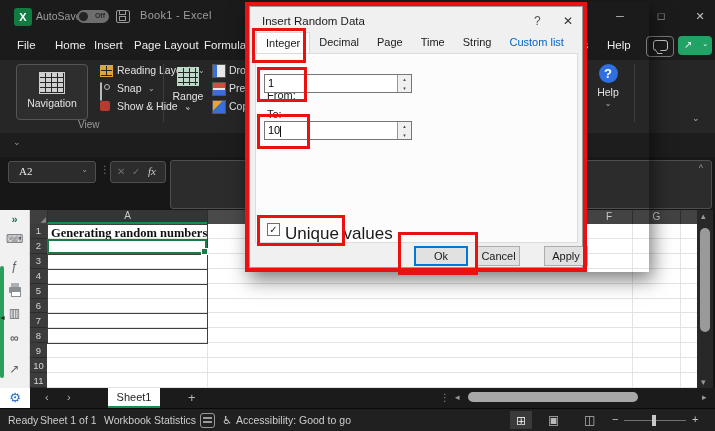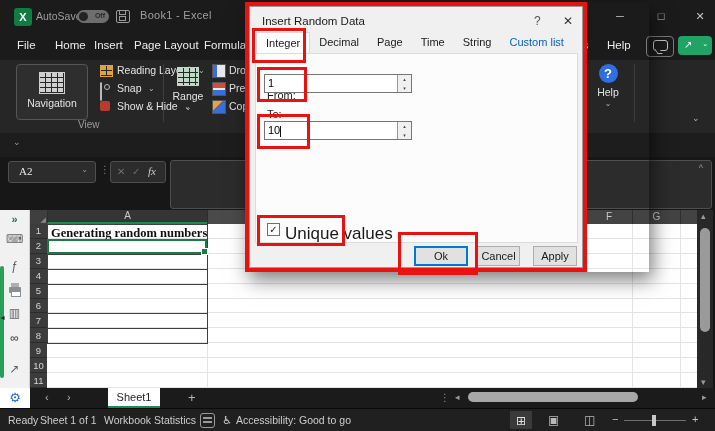--- a/index.html
+++ b/index.html
@@ -321,21 +321,21 @@
         </div>
       </div>
 
       <div class="abs cbx" style="left:17px;top:216px;">
         <span>✓</span>
       </div>
       <span class="abs nw" style="left:35px;top:217px;font-size:17px;color:#1a1a1a;">Unique values</span>
 
       <div class="abs btn focus" style="left:164px;top:239px;width:54px;height:20px;">Ok</div>
       <div class="abs btn" style="left:227px;top:239px;width:43px;height:20px;">Cancel</div>
-      <div class="abs btn" style="left:283px;top:239px;width:44px;height:20px;">Apply</div>
+      <div class="abs btn" style="left:294px;top:239px;width:44px;height:20px;">Apply</div>
     </div>
 
     <div class="abs redframe"></div>
     <div class="abs redbox" style="left:7px;top:26px;width:48px;height:29px;"></div>
     <div class="abs redbox" style="left:12px;top:65px;width:44px;height:29px;"></div>
     <div class="abs redbox" style="left:12px;top:112px;width:47px;height:29px;"></div>
     <div class="abs redbox" style="left:12px;top:213px;width:82px;height:25px;"></div>
     <div class="abs redbox" style="left:153px;top:230px;width:74px;height:37px;"></div>
   </div>
 

